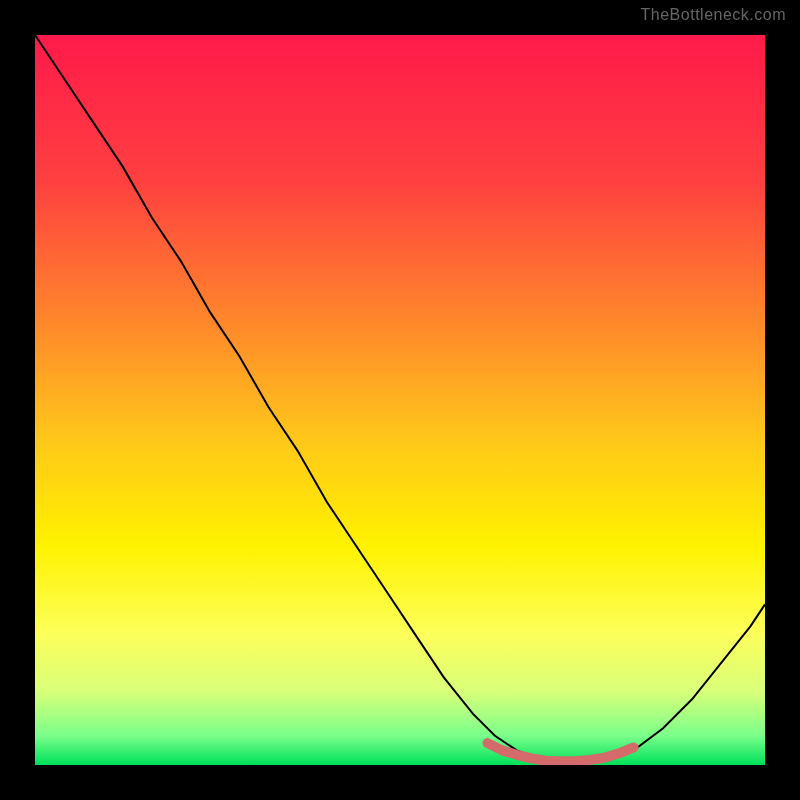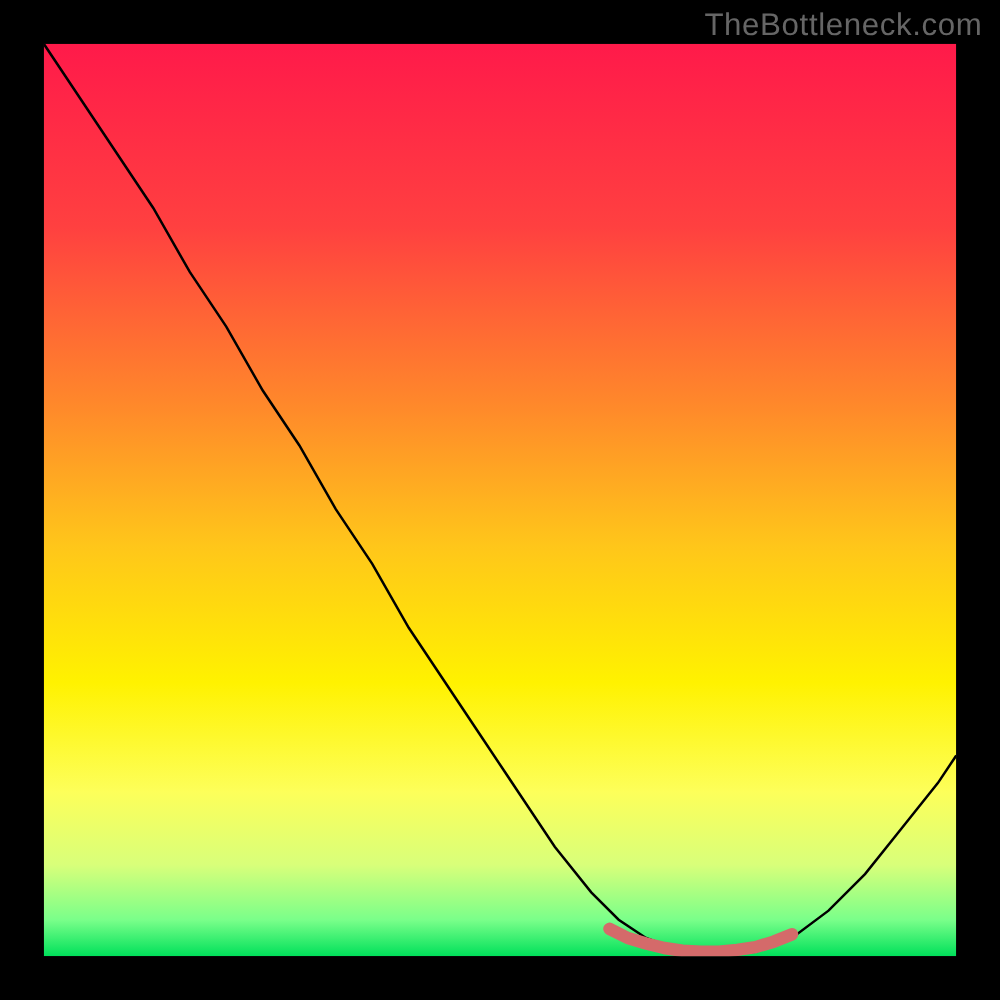--- a/index.html
+++ b/index.html
@@ -9,21 +9,21 @@
     width: 800px;
     height: 800px;
     position: relative;
     font-family: Arial, Helvetica, sans-serif;
   }
   .watermark {
     position: absolute;
     top: 6px;
     right: 14px;
     color: #666;
-    font-size: 25px;
+    font-size: 16px;
     font-weight: 500;
     letter-spacing: 0.5px;
     z-index: 10;
   }
   .plot-area {
     position: absolute;
     left: 35px;
     top: 35px;
     width: 730px;
     height: 730px;

